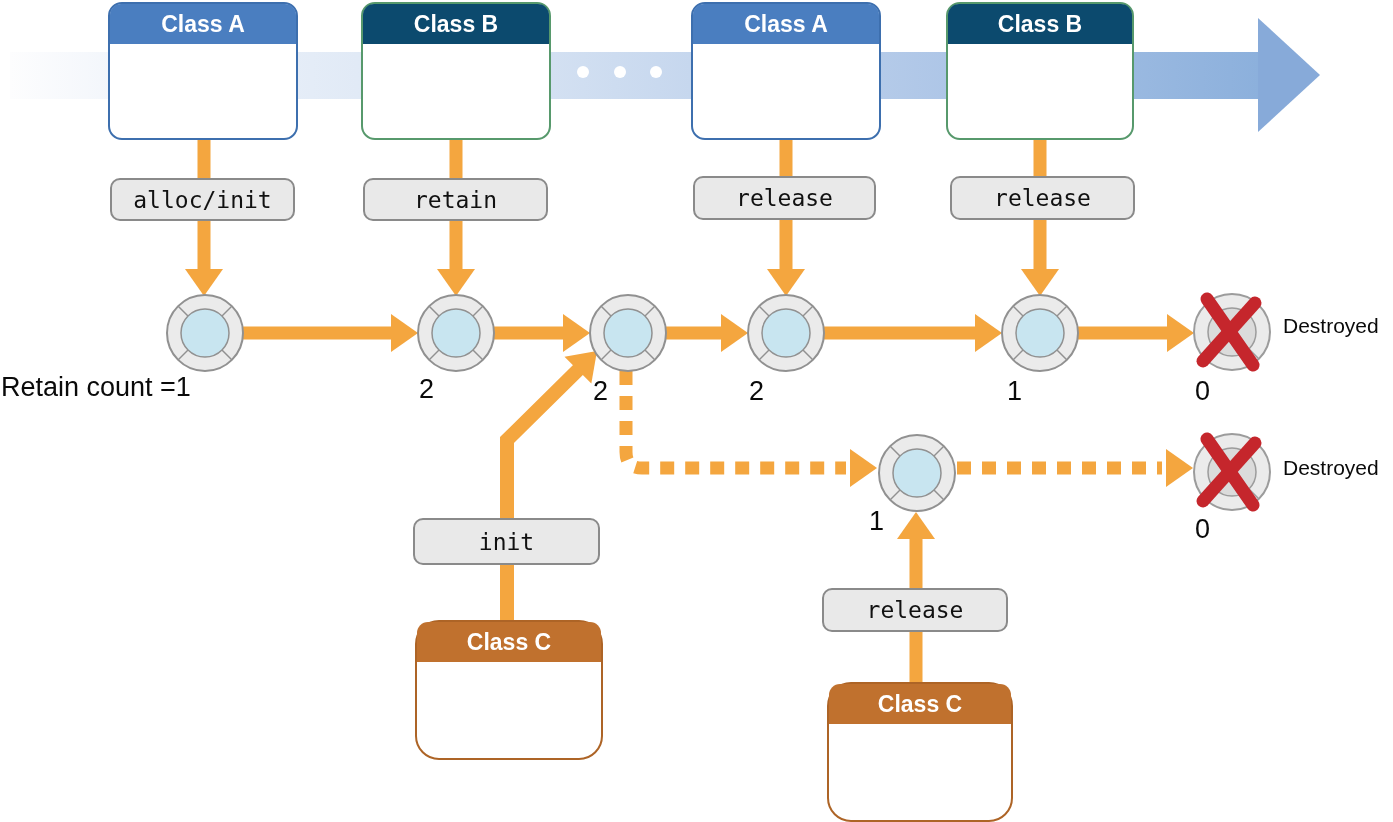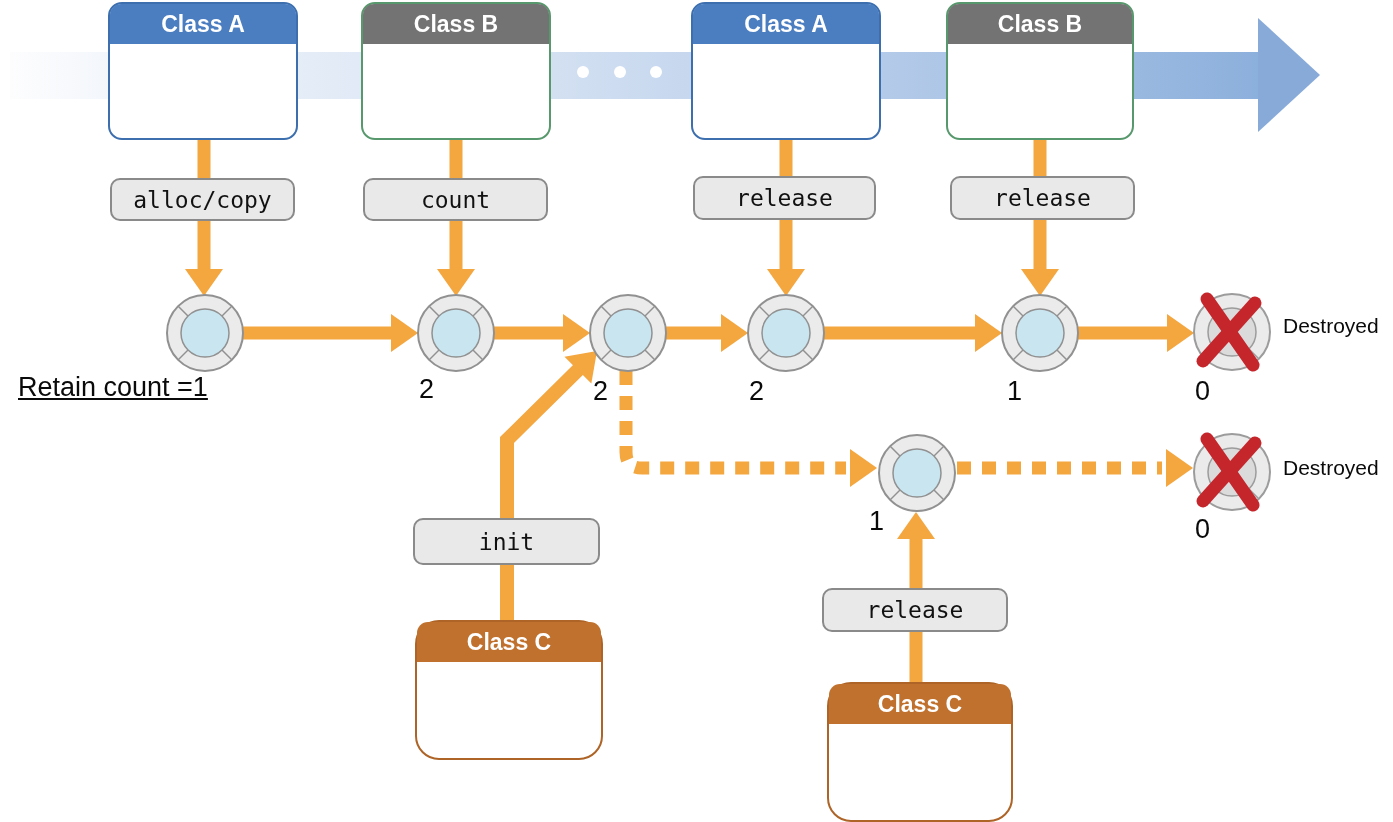--- a/index.html
+++ b/index.html
@@ -9,21 +9,21 @@
         background:linear-gradient(to right,#fdfdfe 0%,#eef3fa 12%,#d7e3f3 40%,#aec6e7 75%,#8cb0dc 100%);}
   .band-head{position:absolute;left:1258px;top:18px;width:0;height:0;
         border-top:57px solid transparent;border-bottom:57px solid transparent;
         border-left:62px solid #87aad9;}
   .dot{position:absolute;width:12px;height:12px;border-radius:50%;background:#fff;}
   svg.overlay{position:absolute;left:0;top:0;}
   .cbox{position:absolute;border:2px solid;border-radius:14px;background:#fff;box-sizing:border-box;}
   .cbox .hd{height:40px;line-height:40px;text-align:center;color:#fff;font-weight:bold;
         font-size:23px;border-radius:11px 11px 0 0;}
   .cbox.a{border-color:#3d6fae;} .cbox.a .hd{background:#4a7ec0;}
-  .cbox.b{border-color:#57996c;} .cbox.b .hd{background:#737373;}
+  .cbox.b{border-color:#57996c;} .cbox.b .hd{background:#0c4a6e;}
   .cbox.c{border-color:#ad6426;border-radius:24px;} .cbox.c .hd{background:#c0712e;}
   .pill{position:absolute;background:#e9e9e9;border:2px solid #8a8a8a;border-radius:10px;
         box-sizing:border-box;display:flex;align-items:center;justify-content:center;
         font-family:"DejaVu Sans Mono","Liberation Mono",monospace;font-size:23px;color:#111;}
   .count{position:absolute;font-size:27px;color:#0a0a0a;}
   .destroyed{position:absolute;font-size:21px;color:#0a0a0a;}
 </style>
 </head>
 <body>
 
@@ -139,28 +139,28 @@
   <div class="cbox b" style="left:946px;top:2px;width:188px;height:138px;">
     <div class="hd">Class B</div>
   </div>
   <div class="cbox c" style="left:415px;top:620px;width:188px;height:140px;">
     <div class="hd">Class C</div>
   </div>
   <div class="cbox c" style="left:827px;top:682px;width:186px;height:140px;">
     <div class="hd">Class C</div>
   </div>
 
-  <div class="pill" style="left:110px;top:178px;width:185px;height:43px;">alloc/copy</div>
-  <div class="pill" style="left:363px;top:178px;width:185px;height:43px;">count</div>
+  <div class="pill" style="left:110px;top:178px;width:185px;height:43px;">alloc/init</div>
+  <div class="pill" style="left:363px;top:178px;width:185px;height:43px;">retain</div>
   <div class="pill" style="left:693px;top:176px;width:183px;height:44px;">release</div>
   <div class="pill" style="left:950px;top:176px;width:185px;height:44px;">release</div>
   <div class="pill" style="left:413px;top:518px;width:187px;height:47px;">init</div>
   <div class="pill" style="left:822px;top:588px;width:186px;height:44px;">release</div>
 
-  <div class="count" style="left:18px;top:372px;text-decoration:underline;">Retain count =1</div>
+  <div class="count" style="left:1px;top:372px;">Retain count =1</div>
   <div class="count" style="left:419px;top:374px;">2</div>
   <div class="count" style="left:593px;top:376px;">2</div>
   <div class="count" style="left:749px;top:376px;">2</div>
   <div class="count" style="left:1007px;top:376px;">1</div>
   <div class="count" style="left:1195px;top:376px;">0</div>
   <div class="count" style="left:869px;top:506px;">1</div>
   <div class="count" style="left:1195px;top:514px;">0</div>
 
   <div class="destroyed" style="left:1283px;top:314px;">Destroyed</div>
   <div class="destroyed" style="left:1283px;top:456px;">Destroyed</div>

